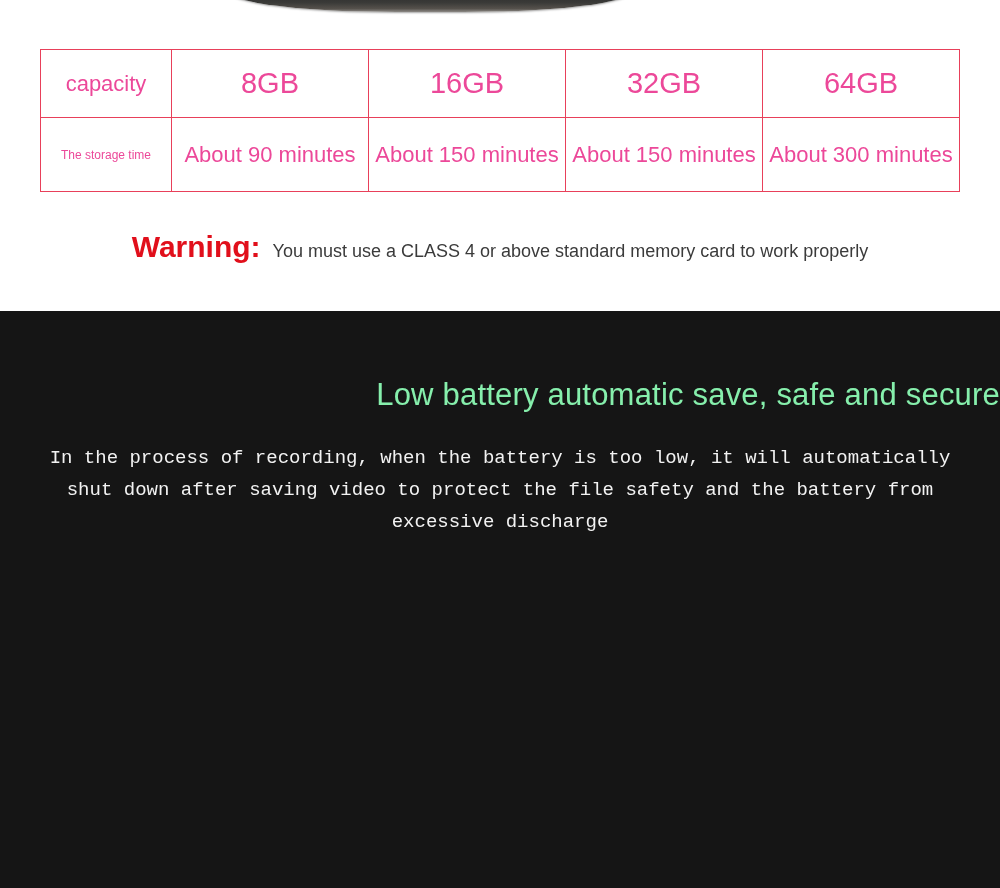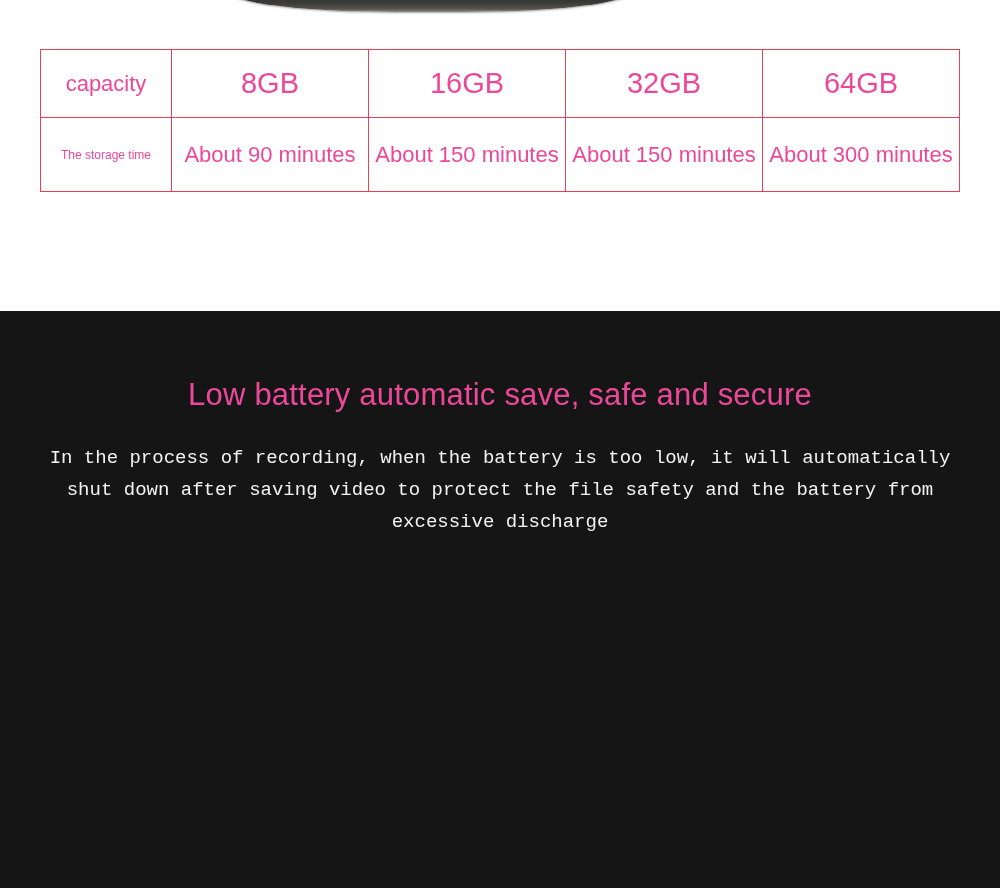--- a/index.html
+++ b/index.html
@@ -102,22 +102,22 @@
     width: 1000px;
     height: 577px;
     background: #151515;
     overflow: hidden;
   }
   #dark-heading {
     position: absolute;
     left: 0;
     top: 66px;
     width: 1000px;
-    text-align: center;
-    color: #ec4899;
+    text-align: right;
+    color: #86efac;
     font-size: 31px;
     font-weight: 400;
     letter-spacing: 0.2px;
   }
   #dark-paragraph {
     position: absolute;
     left: 30px;
     top: 131px;
     width: 940px;
     text-align: center;
@@ -149,20 +149,23 @@
       <tr class="row-time">
         <td class="hdr-cell col-label">The storage time</td>
         <td>About 90 minutes</td>
         <td>About 150 minutes</td>
         <td>About 150 minutes</td>
         <td>About 300 minutes</td>
       </tr>
     </tbody>
   </table>
 
+  <div id="warning-line">
+    <span id="warning-label">Warning:</span><span id="warning-text">You must use a CLASS 4 or above standard memory card to work properly</span>
+  </div>
 
 </div>
 
 <div id="dark-section">
 
   <div id="dark-heading">Low battery automatic save, safe and secure</div>
 
   <div id="dark-paragraph">In the process of recording, when the battery is too low, it will automatically shut down after saving video to protect the file safety and the battery from excessive discharge</div>
 
 </div>

